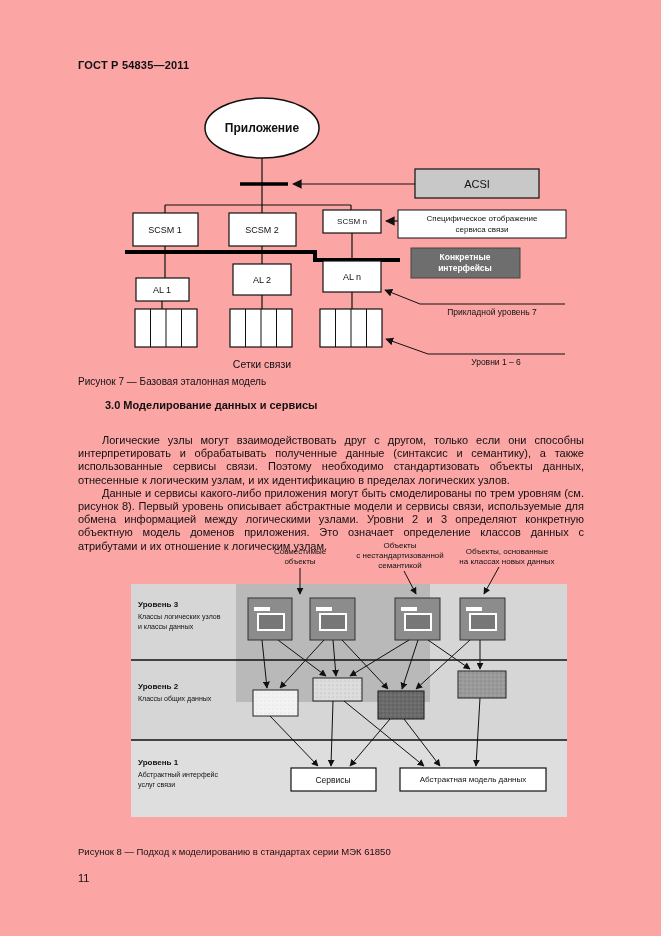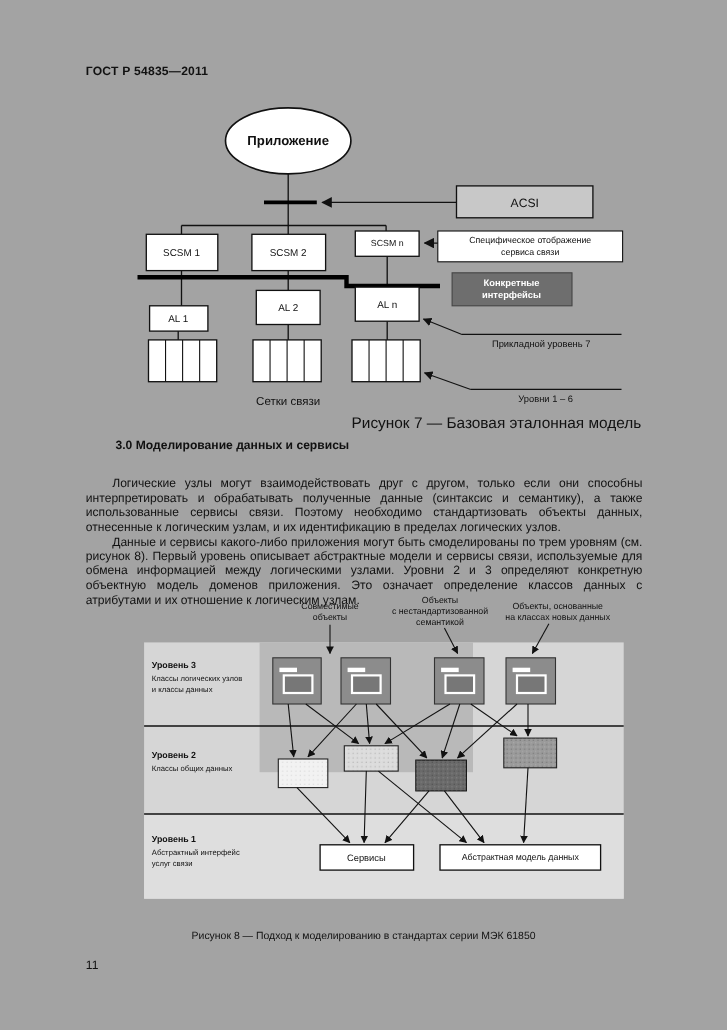--- a/index.html
+++ b/index.html
@@ -1,25 +1,25 @@
 <!DOCTYPE html>
 <html><head>
 <meta charset="utf-8">
 <style>
   html,body{margin:0;padding:0;background:#ffffff;}
-  .page{position:relative;width:661px;height:936px;background:#a3a3a3;
+  .page{position:relative;width:661px;height:936px;background:#fca5a5;
         font-family:"Liberation Sans",sans-serif;color:#111;overflow:hidden;}
   .header{position:absolute;left:78px;top:59px;font-size:11px;font-weight:bold;letter-spacing:.2px;}
   .fig7{position:absolute;left:95px;top:92px;}
-  .cap7{position:absolute;left:78px;top:376px;width:505px;text-align:right;font-size:14px;}
+  .cap7{position:absolute;left:78px;top:376px;width:505px;text-align:left;font-size:10px;}
   .heading{position:absolute;left:105px;top:399px;font-size:11px;font-weight:bold;}
   .bodytext{position:absolute;left:78px;top:414px;width:506px;font-size:11px;line-height:13.2px;text-align:justify;margin-top:20px;}
   .bodytext p{margin:0;text-indent:24px;}
   .fig8{position:absolute;left:128px;top:540px;}
-  .cap8{position:absolute;left:78px;top:846px;width:505px;text-align:center;font-size:9.5px;}
+  .cap8{position:absolute;left:78px;top:846px;width:505px;text-align:left;font-size:9.5px;}
   .pagenum{position:absolute;left:78px;top:872px;font-size:11px;}
   svg text{font-family:"Liberation Sans",sans-serif;fill:#111;}
   .t12b{font-size:12px;font-weight:bold;}
   .t11{font-size:11px;}
   .t9{font-size:9px;}
   .t85{font-size:8.5px;}
   .t8{font-size:8px;}
   .t8b{font-size:8px;font-weight:bold;}
   .t7{font-size:7px;}
   .t105{font-size:10.5px;}

